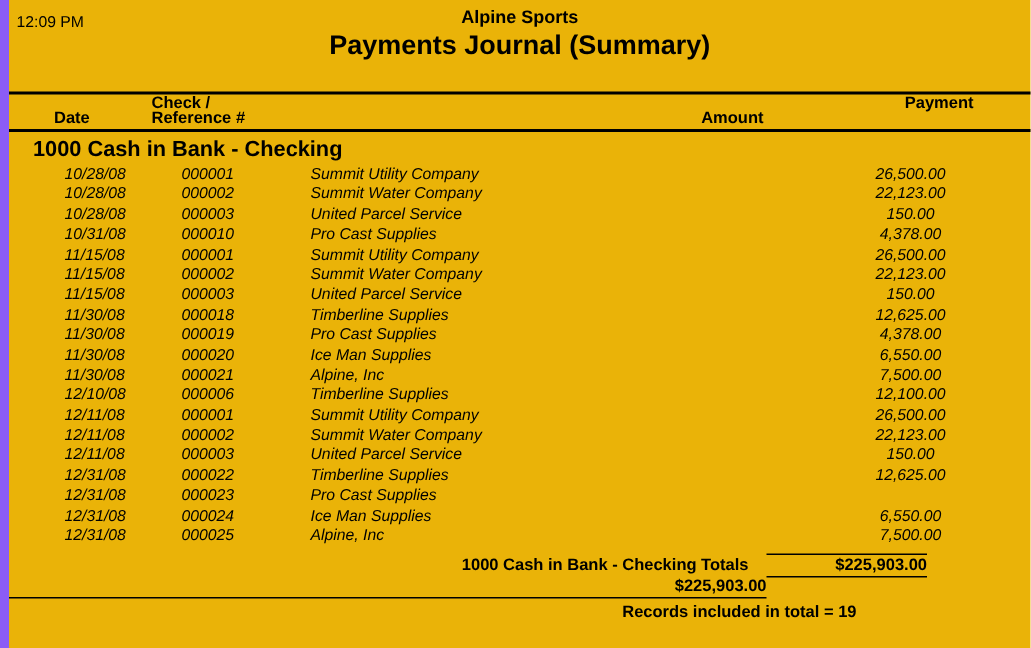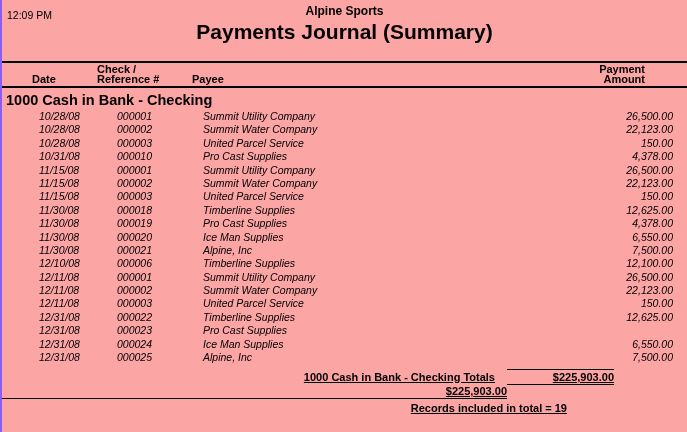--- a/index.html
+++ b/index.html
@@ -4,59 +4,59 @@
 <style>
   * { margin:0; padding:0; box-sizing:border-box; }
   html, body { background:#ffffff; }
   body {
     width:687px; height:432px;
     font-family:"Liberation Sans", sans-serif;
     color:#000; position:relative; overflow:hidden;
   }
   .page {
     position:absolute; top:0; left:0; width:687px; height:432px;
-    background:#fca5a5; border-left:2px solid #8b5cf6;
+    background:#eab308; border-left:6px solid #8b5cf6;
   }
   .time {
     position:absolute; left:5px; top:9px; font-size:10.5px;
   }
   .report-head { width:648px; margin:0 auto; }
   .company {
     text-align:center; font-weight:700; font-size:12px; padding-top:4px;
   }
   .report-title {
-    text-align:center; font-weight:700; font-size:21px; margin-top:2px;
+    text-align:center; font-weight:700; font-size:18px; margin-top:2px;
   }
   .thead {
     position:absolute; top:61px; left:0; width:687px;
     border-top:2px solid #000; border-bottom:2px solid #000;
     font-weight:700; font-size:11px; padding:1px 0 2px 0;
   }
   .hrow {
     display:grid; grid-template-columns:95px 95px 1fr 140px;
     padding-right:44px; line-height:10px;
   }
   .h-date { padding-left:30px; }
   .h-amount { text-align:right; }
   .group-title {
-    position:absolute; top:92px; left:4px;
+    position:absolute; top:92px; left:16px;
     font-size:14.5px; font-weight:700;text-align:right;
   }
   .tbody {
     position:absolute; top:110px; left:11px; width:687px; font-size:10.5px;font-style:italic;
   }
   .row {
     display:grid; grid-template-columns:104px 86px 1fr 140px;
     padding-right:27px; height:13.4px; line-height:13.4px;
   }
   .c-date { padding-left:26px; }
-  .c-amount { text-align:right; }
+  .c-amount { text-align:center; }
   .totals {
     position:absolute; top:369px; left:0; width:627px;
-    font-weight:700; font-size:11px;text-decoration:underline;
+    font-weight:700; font-size:11px;
   }
   .total-row {
     display:grid; grid-template-columns:1fr 107px;
     padding-right:15px; height:15px; line-height:13px;
   }
   .total-label { text-align:right; padding-right:12px; align-self:center; }
   .total-amount { text-align:right; align-self:stretch; padding-top:1px; }
   .total-row.first .total-amount { border-top:1px solid #000; border-bottom:1px solid #000; }
   .total-row.second .total-amount { border-bottom:1px solid #000; }
   .records-note {
@@ -78,21 +78,20 @@
   <div class="thead">
     <div class="hrow">
       <span class="h-date"></span>
       <span class="h-check">Check /</span>
       <span class="h-payee"></span>
       <span class="h-amount">Payment</span>
     </div>
     <div class="hrow">
       <span class="h-date">Date</span>
       <span class="h-check">Reference #</span>
-      <span class="h-payee">Payee</span>
       <span class="h-amount">Amount</span>
     </div>
   </div>
 
   <div class="group-title">1000 Cash in Bank - Checking</div>
 
   <div class="tbody">
   <div class="row">
     <span class="c-date">10/28/08</span>
     <span class="c-check">000001</span>

